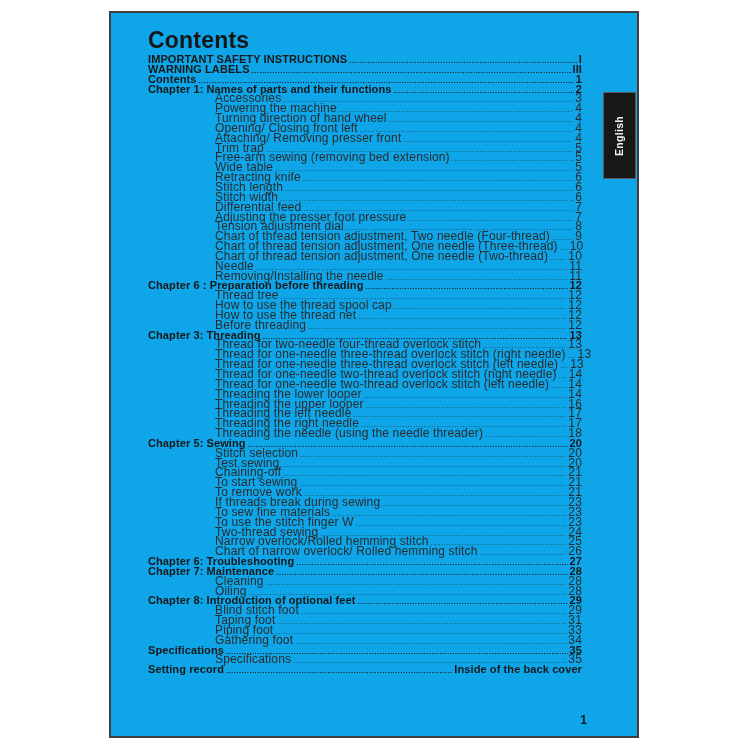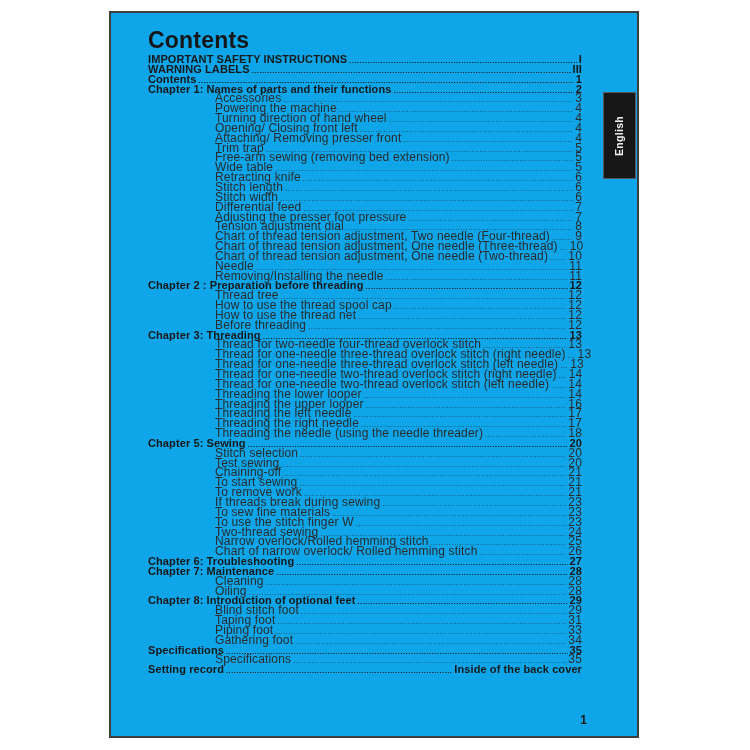--- a/index.html
+++ b/index.html
@@ -183,21 +183,21 @@
     <span class="label">Needle</span>
     <span class="dots"></span>
     <span class="pg">11</span>
   </div>
       <div class="row lvl1">
     <span class="label">Removing/Installing the needle</span>
     <span class="dots"></span>
     <span class="pg">11</span>
   </div>
       <div class="row lvl0">
-    <span class="label">Chapter 2 : Preparation before threading</span>
+    <span class="label">Chapter 6 : Preparation before threading</span>
     <span class="dots"></span>
     <span class="pg">12</span>
   </div>
       <div class="row lvl1">
     <span class="label">Thread tree</span>
     <span class="dots"></span>
     <span class="pg">12</span>
   </div>
       <div class="row lvl1">
     <span class="label">How to use the thread spool cap</span>

